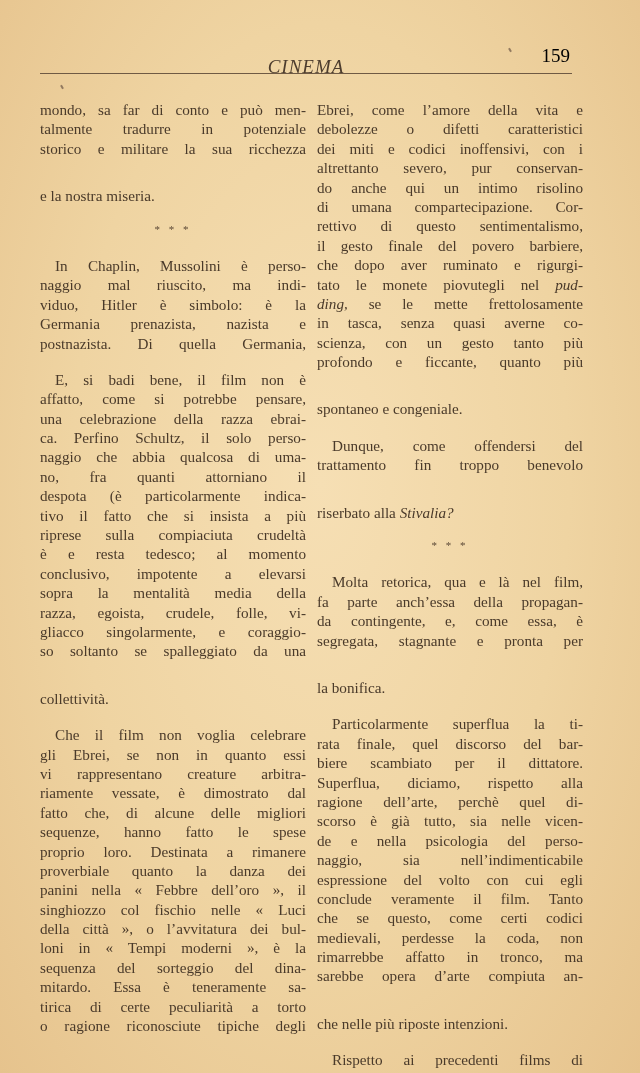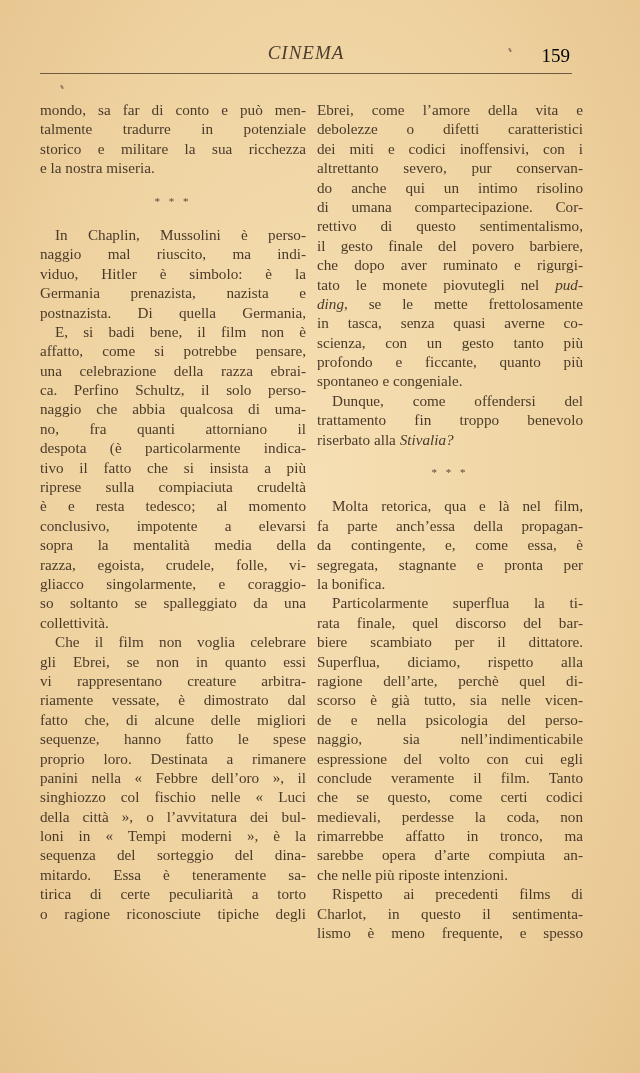--- a/index.html
+++ b/index.html
@@ -7,21 +7,21 @@
     width: 640px; height: 1073px; overflow: hidden;
     background: radial-gradient(ellipse at 50% 45%, #f6dfb4 0%, #efd4a2 55%, #e6c38d 100%);
     font-family: "DejaVu Serif", "Liberation Serif", serif;
     color: #4a3a2a;
     position: relative;
   }
   .header {
     position: absolute; left: 40px; top: 40px; width: 532px; height: 34px;
   }
   .running-title {
-    position: absolute; left: 0; right: 0; top: 2px; text-align: center;
+    position: absolute; left: 0; right: 0; top: 16px; text-align: center;
     font-family: "Liberation Serif", serif; font-style: italic;
     font-size: 19px; letter-spacing: 1px; color: #4d3d2e;
   }
   .page-number {
     position: absolute; right: 2px; top: 5px;
     font-family: "Liberation Serif", serif; font-size: 19px; color: #000000;
   }
   .rule {
     position: absolute; left: 0; right: 0; top: 33px; height: 1px;
     background: #6f5a44;
@@ -29,22 +29,22 @@
   .column {
     position: absolute; top: 100px; width: 266px;
     font-family: "Liberation Serif", serif;
     font-size: 15.2px; line-height: 19.4px;
     text-align: justify; text-align-last: justify;
     color: #4a3a2a;
   }
   .col-left { left: 40px; }
   .col-right { left: 317px; }
   .line { display: block; white-space: nowrap; height: 19.4px; }
-  .line.indent { padding-left: 15px; }
-  .line.last { text-align-last: left; }
+  .line.indent { padding-left: 15px; margin-top: 17px; }
+  .line.last { text-align-last: left; margin-top: 28px; }
   .stars {
     display: block; text-align: center !important; text-align-last: center !important;
     font-size: 11px; letter-spacing: 3px; height: 19.4px;
     margin: 14px 0 14px 0; color: #5a4836;
   }
   .speck {
     position: absolute; width: 2px; height: 4px; background: #7a6450;
     transform: rotate(-30deg); opacity: .8;
   }
 </style>
@@ -84,20 +84,21 @@
     <span class="line">gliacco singolarmente, e coraggio-</span>
     <span class="line">so soltanto se spalleggiato da una</span>
     <span class="line last">collettività.</span>
     <span class="line indent">Che il film non voglia celebrare</span>
     <span class="line">gli Ebrei, se non in quanto essi</span>
     <span class="line">vi rappresentano creature arbitra-</span>
     <span class="line">riamente vessate, è dimostrato dal</span>
     <span class="line">fatto che, di alcune delle migliori</span>
     <span class="line">sequenze, hanno fatto le spese</span>
     <span class="line">proprio loro. Destinata a rimanere</span>
+    <span class="line">proverbiale quanto la danza dei</span>
     <span class="line">panini nella « Febbre dell’oro », il</span>
     <span class="line">singhiozzo col fischio nelle « Luci</span>
     <span class="line">della città », o l’avvitatura dei bul-</span>
     <span class="line">loni in « Tempi moderni », è la</span>
     <span class="line">sequenza del sorteggio del dina-</span>
     <span class="line">mitardo. Essa è teneramente sa-</span>
     <span class="line">tirica di certe peculiarità a torto</span>
     <span class="line">o ragione riconosciute tipiche degli</span>
   </div>
 <div class="column col-right" id="col-right">

